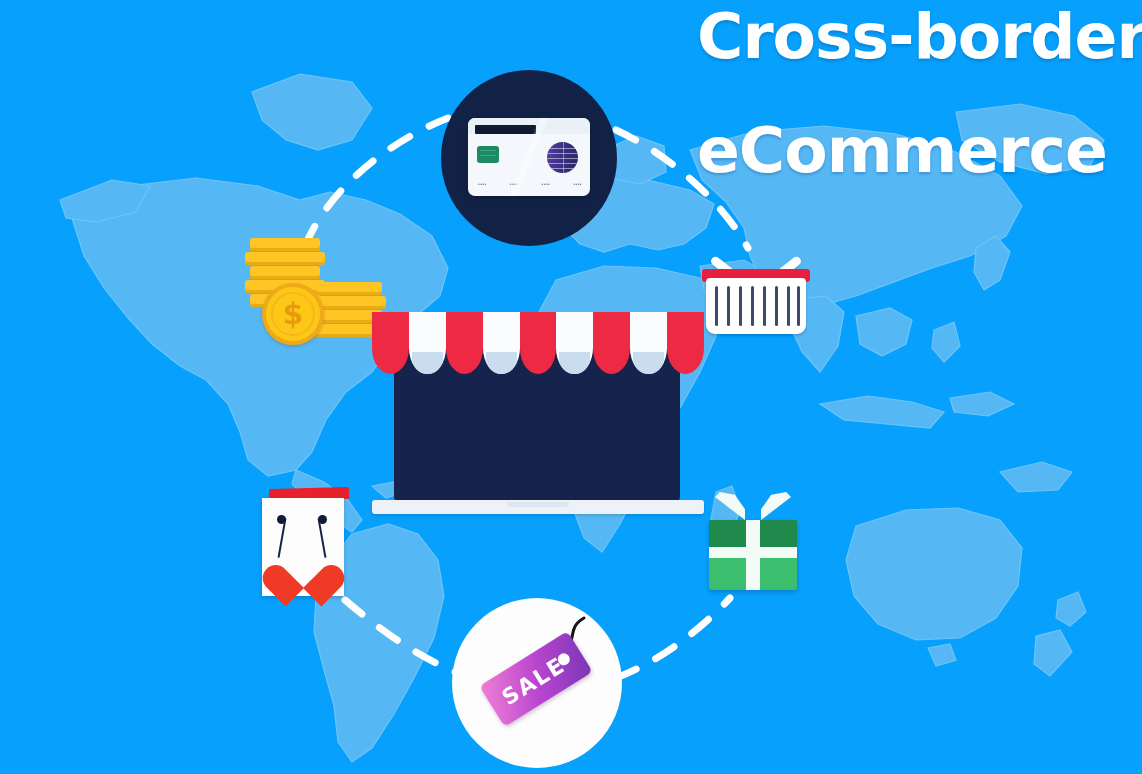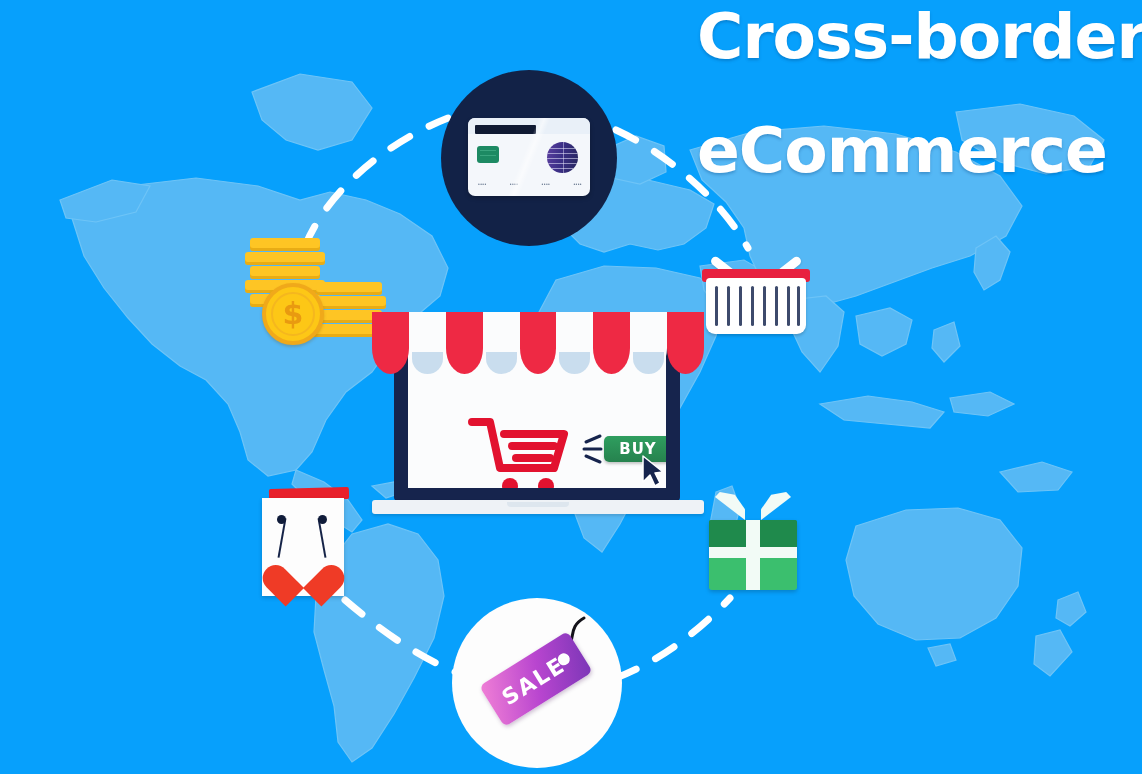--- a/index.html
+++ b/index.html
@@ -309,48 +309,20 @@
     </svg>
     <div class="sale-tag">
       <b>SALE</b>
       <div class="sale-hole"></div>
     </div>
   </div>
 
   <div class="node" id="laptop-node">
     <div class="lt-bezel"></div>
 
-    <div class="lt-screen">
-
-      <svg class="cart" viewBox="0 0 104 80">
-        <g fill="none" stroke="#e2122f" stroke-width="8" stroke-linecap="round" stroke-linejoin="round">
-          <path d="M4 6 H22 L32 52 H86 L96 18 H36"></path>
-          <path d="M44 30 H86"></path>
-          <path d="M48 42 H82"></path>
-        </g>
-        <circle cx="42" cy="70" r="8" fill="#e2122f"></circle>
-        <circle cx="78" cy="70" r="8" fill="#e2122f"></circle>
-      </svg>
-
-      <svg class="click-rays l" viewBox="0 0 24 34">
-        <g stroke="#16244d" stroke-width="3" stroke-linecap="round">
-          <path d="M20 4 L6 10"></path>
-            <path d="M21 17 L4 17"></path>
-            <path d="M20 30 L6 24"></path>
-        </g>
-      </svg>
-
-      <div class="buy-btn">
-        <span>BUY</span>
-      </div>
-
-      <svg class="cursor" viewBox="0 0 26 34">
-        <path d="M3 2 L3 28 L10 21 L15 32 L20 29 L15 19 L23 18 Z" fill="#16244d" stroke="#ffffff" stroke-width="1.5" stroke-linejoin="round"></path>
-      </svg>
-    </div>
 
     <div class="awning">
       <div class="stripe red"></div>
       <div class="stripe white"></div>
       <div class="stripe red"></div>
       <div class="stripe white"></div>
       <div class="stripe red"></div>
       <div class="stripe white"></div>
       <div class="stripe red"></div>
       <div class="stripe white"></div>

